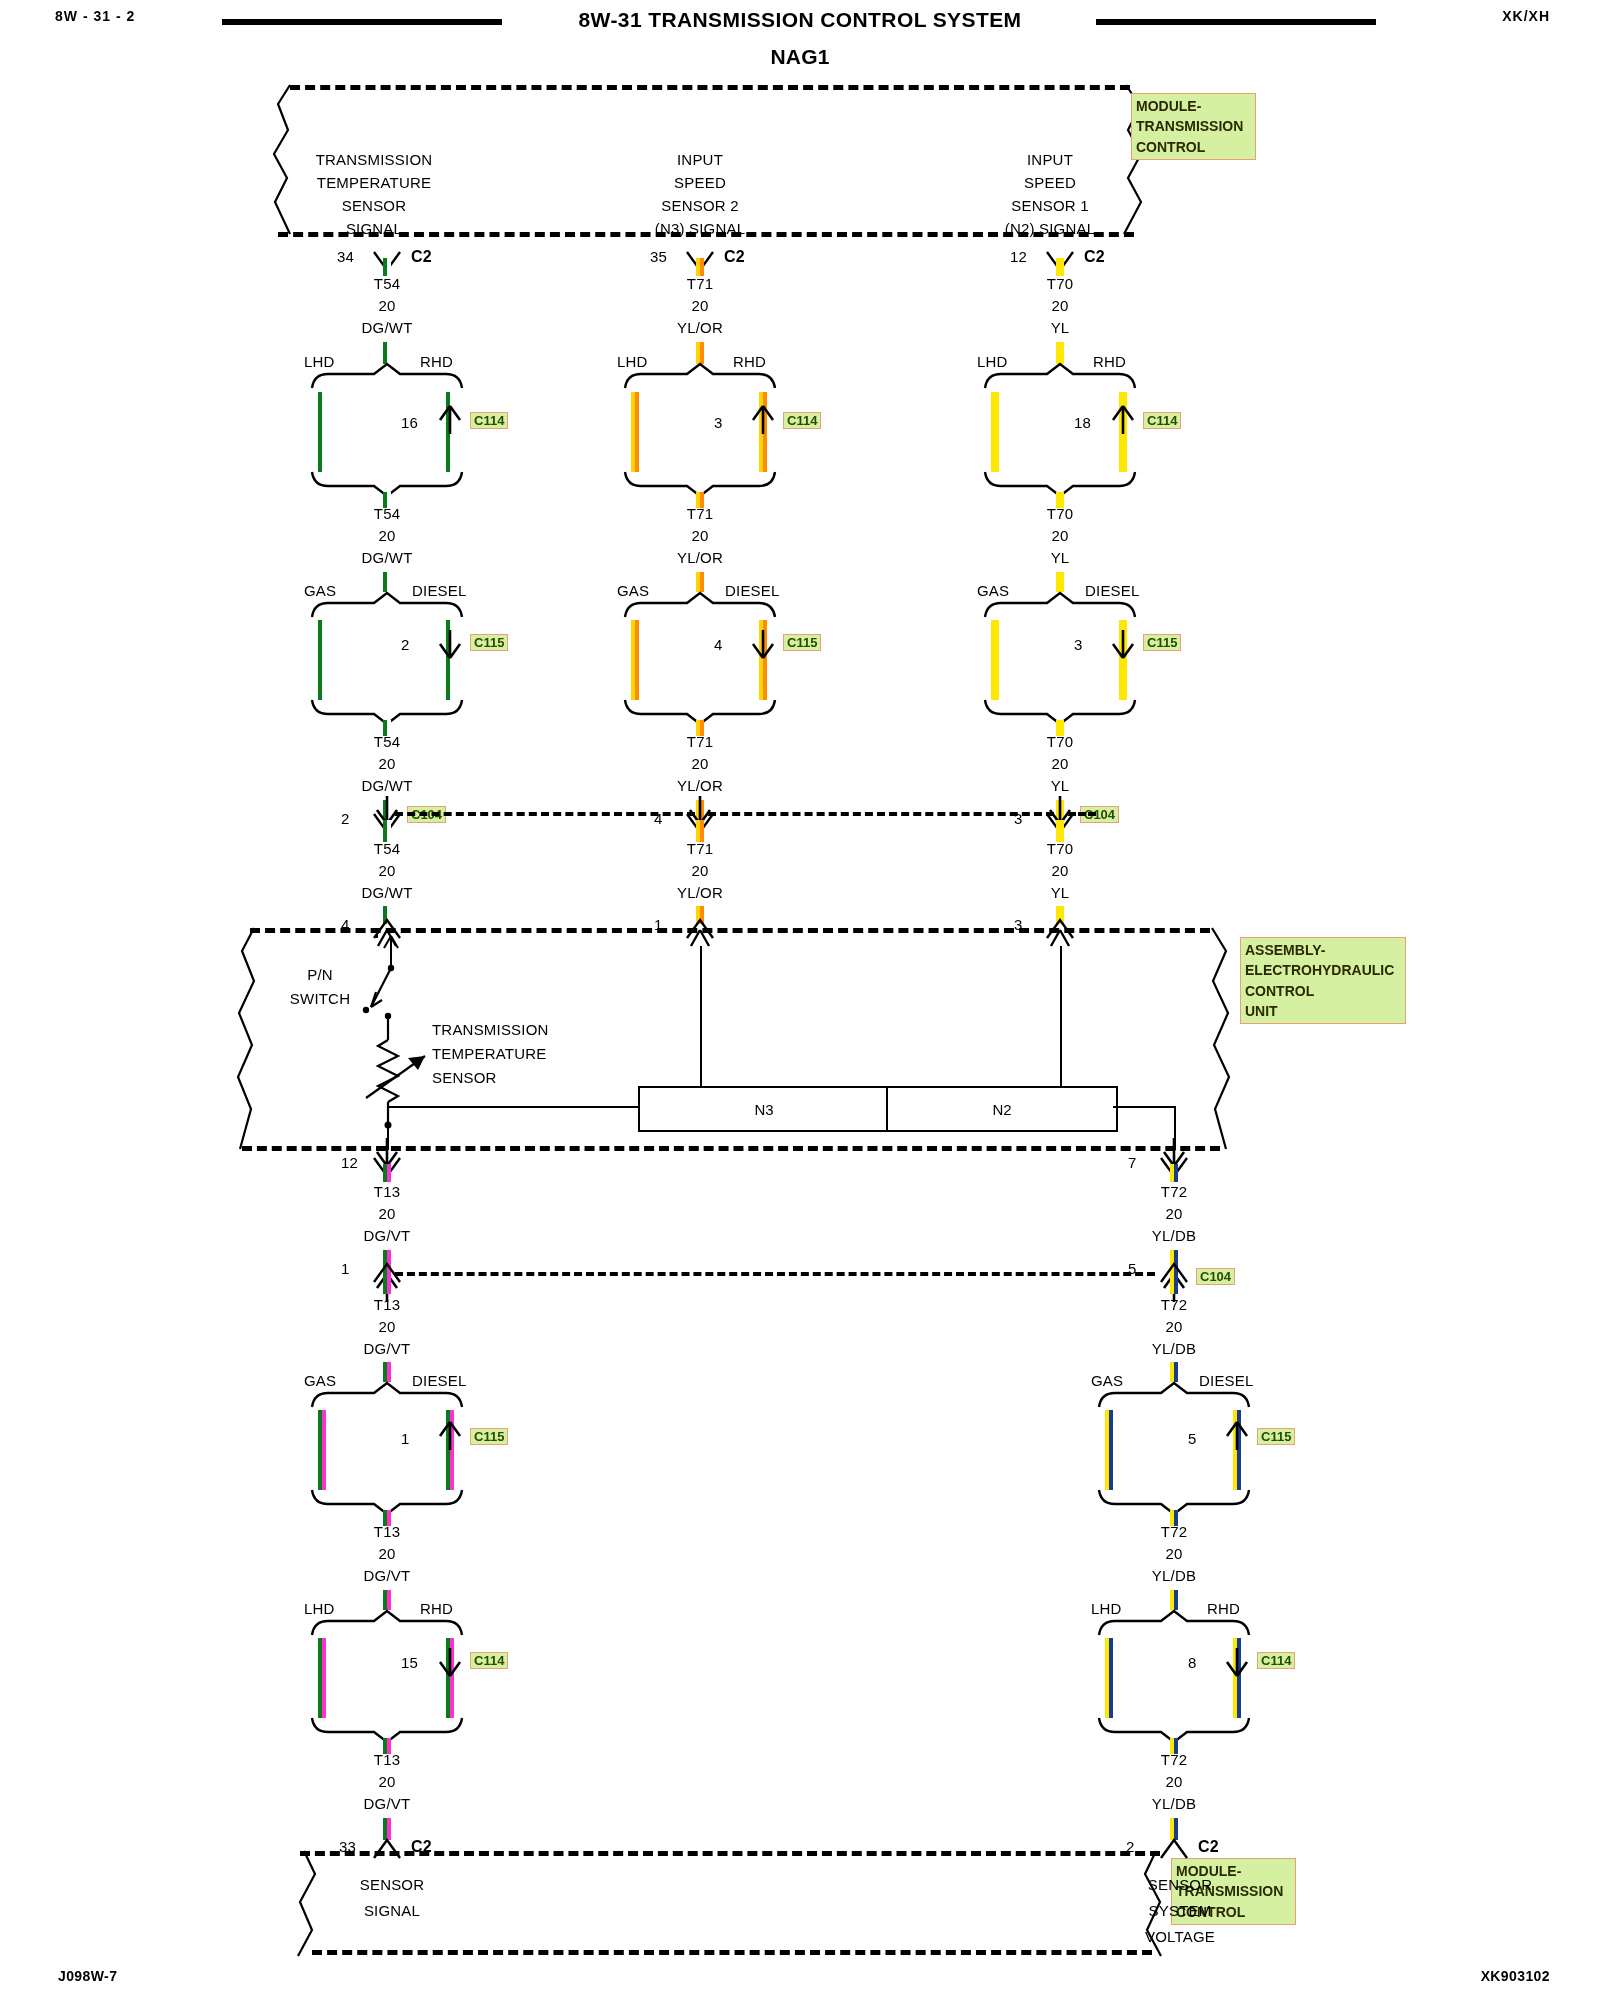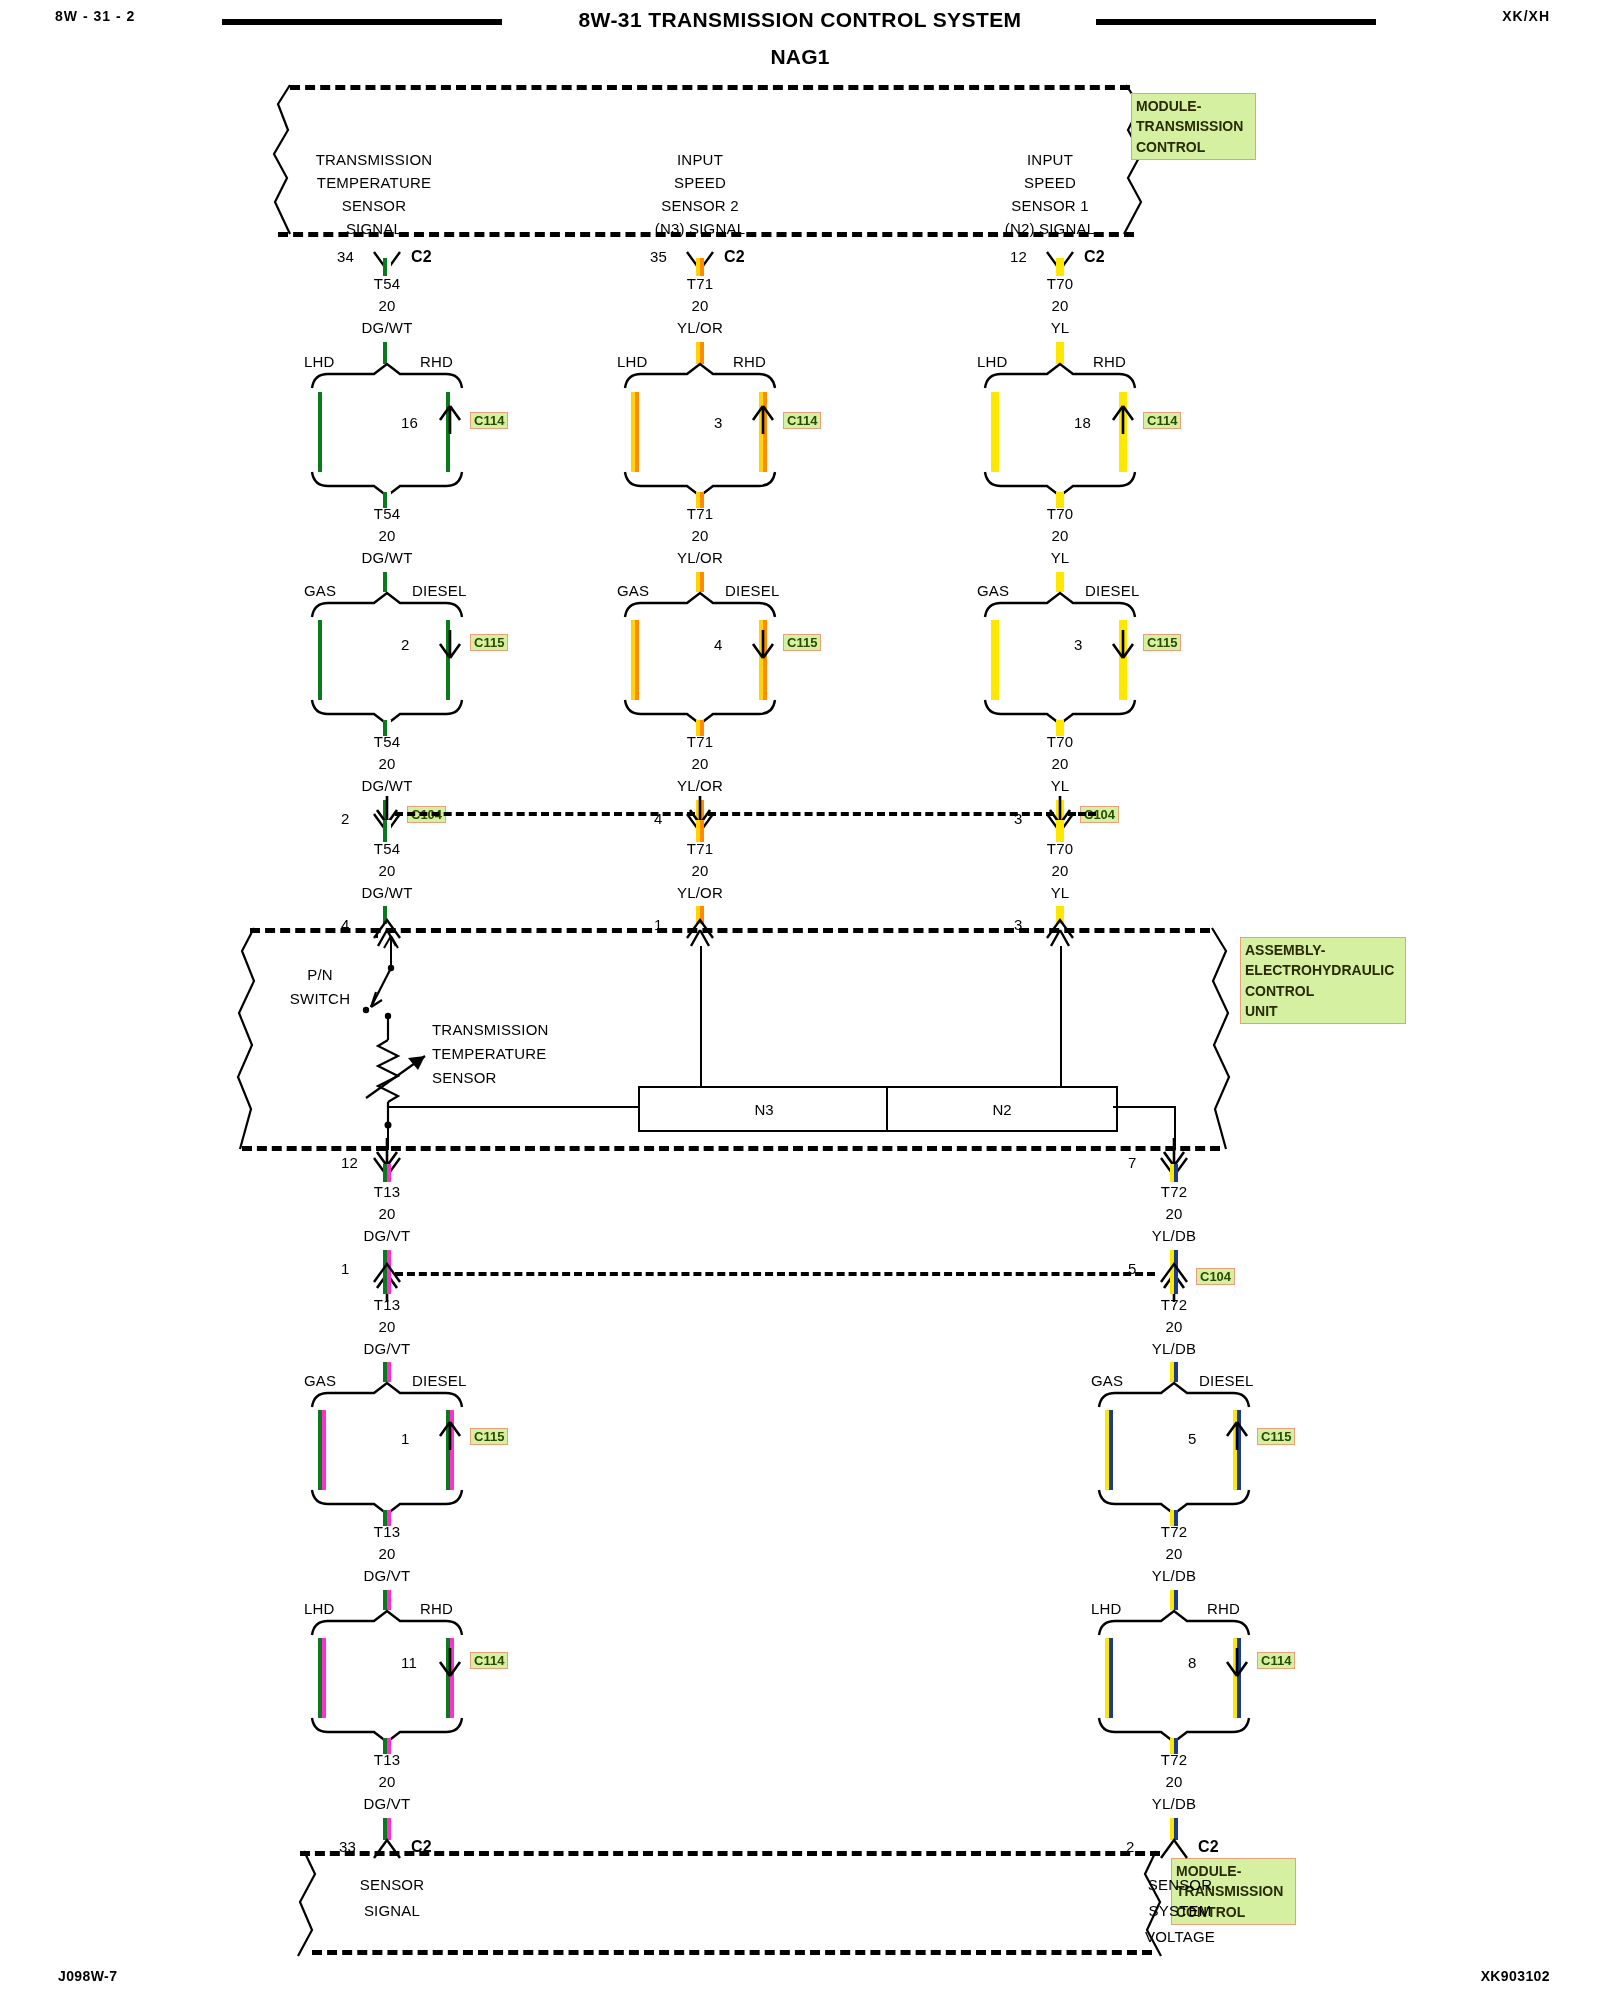--- a/index.html
+++ b/index.html
@@ -415,21 +415,21 @@
 <div class="abs txt" style="left: 304px; top: 1600px;">LHD</div>
 <div class="abs txt" style="left: 420px; top: 1600px;">RHD</div>
 <svg width="170" height="26" style="left: 302px; top: 1613px;">
     <path d="M10 22 Q12 8 26 8 L72 8 L85 -2 L98 8 L144 8 Q158 8 160 22" fill="none" stroke="#000" stroke-width="2.4"></path>
   </svg>
 <div class="abs" style="left: 318px; top: 1638px; width: 8px; height: 80px; background: linear-gradient(90deg, rgb(10, 122, 30) 0px, rgb(10, 122, 30) 50%, rgb(255, 47, 208) 50%, rgb(255, 47, 208) 100%);"></div>
 <div class="abs" style="left: 446px; top: 1638px; width: 8px; height: 80px; background: linear-gradient(90deg, rgb(10, 122, 30) 0px, rgb(10, 122, 30) 50%, rgb(255, 47, 208) 50%, rgb(255, 47, 208) 100%);"></div>
 <svg width="34" height="34" style="left: 433px; top: 1644px;">
     <path d="M17 32 L17 4 M17 32 L7 18 M17 32 L27 18" fill="none" stroke="#000" stroke-width="2.6"></path>
   </svg>
-<div class="abs txt" style="left: 401px; top: 1654px;">11</div>
+<div class="abs txt" style="left: 401px; top: 1654px;">15</div>
 <div class="abs hl-sm" style="left: 470px; top: 1652px;">C114</div>
 <svg width="170" height="26" style="left: 302px; top: 1716px;">
     <path d="M10 2 Q12 16 26 16 L72 16 L85 26 L98 16 L144 16 Q158 16 160 2" fill="none" stroke="#000" stroke-width="2.4"></path>
   </svg>
 <div class="abs" style="left: 383px; top: 1738px; width: 8px; height: 16px; background: linear-gradient(90deg, rgb(10, 122, 30) 0px, rgb(10, 122, 30) 50%, rgb(255, 47, 208) 50%, rgb(255, 47, 208) 100%);"></div>
 <div class="abs txt ctr" style="left: 387px; top: 1751px;">T13</div>
 <div class="abs txt ctr" style="left: 387px; top: 1773px;">20</div>
 <div class="abs txt ctr" style="left: 387px; top: 1795px;">DG/VT</div>
 <div class="abs" style="left: 383px; top: 1818px; width: 8px; height: 22px; background: linear-gradient(90deg, rgb(10, 122, 30) 0px, rgb(10, 122, 30) 50%, rgb(255, 47, 208) 50%, rgb(255, 47, 208) 100%);"></div>
 <svg width="40" height="24" style="left: 367px; top: 1838px;">

